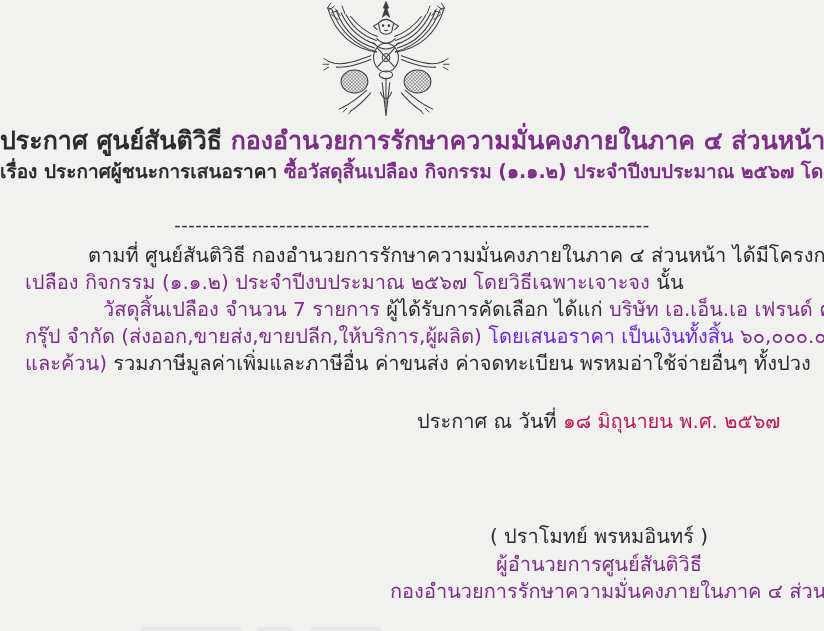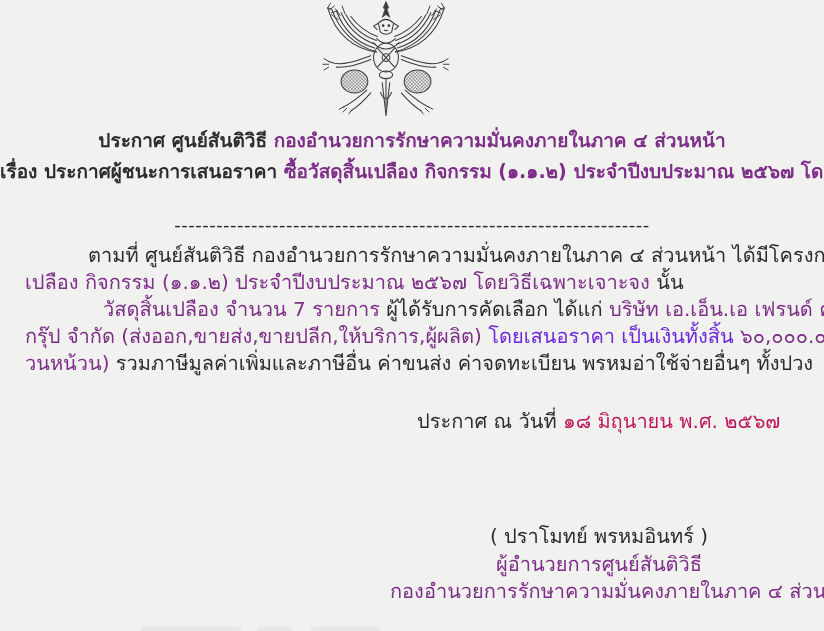--- a/index.html
+++ b/index.html
@@ -66,31 +66,31 @@
       <ellipse cx="90" cy="60" rx="13" ry="15"></ellipse>
       <path d="M81,50 L99,70 M99,50 L81,70"></path>
       <circle cx="90" cy="60" r="4"></circle>
       <ellipse cx="90" cy="78" rx="7" ry="4"></ellipse>
       <path d="M90,82 L90,112"></path>
       <path d="M86,86 Q90,120 90,121 Q90,120 94,86"></path>
       <path d="M84,96 q6,14 12,0"></path>
     </g>
   </svg>
 
-  <div class="line center bold" style="top:128px;font-size:19px;"><span style="color: rgb(46, 43, 46);">ประกาศ ศูนย์สันติวิธี </span><span style="color: rgb(125, 46, 135);">กองอำนวยการรักษาความมั่นคงภายในภาค ๔ ส่วนหน้า</span></div>
+  <div class="line center bold" style="top:128px;font-size:25px;"><span style="color: rgb(46, 43, 46);">ประกาศ ศูนย์สันติวิธี </span><span style="color: rgb(125, 46, 135);">กองอำนวยการรักษาความมั่นคงภายในภาค ๔ ส่วนหน้า</span></div>
   <div class="line center bold" style="top:159px;font-size:19px;"><span style="color: rgb(46, 43, 46);">เรื่อง ประกาศผู้ชนะการเสนอราคา </span><span style="color: rgb(125, 46, 135);">ซื้อวัสดุสิ้นเปลือง กิจกรรม (๑.๑.๒) ประจำปีงบประมาณ ๒๕๖๗ โดยวิธี</span></div>
 
   <div class="line center sep" style="top:212px;">--------------------------------------------------------------------</div>
 
   <div class="line" style="top:243px;left:88px;"><span style="color: rgb(46, 43, 46);">ตามที่ ศูนย์สันติวิธี กองอำนวยการรักษาความมั่นคงภายในภาค ๔ ส่วนหน้า ได้มีโครงการ </span></div>
   <div class="line" style="top:270px;left:25px;"><span style="color: rgb(125, 46, 135);">เปลือง กิจกรรม (๑.๑.๒) ประจำปีงบประมาณ ๒๕๖๗ โดยวิธีเฉพาะเจาะจง</span><span style="color: rgb(46, 43, 46);">  นั้น</span></div>
 
   <div class="line" style="top:297px;left:103px;"><span style="color: rgb(125, 46, 135);">วัสดุสิ้นเปลือง จำนวน 7 รายการ </span><span style="color: rgb(46, 43, 46);">ผู้ได้รับการคัดเลือก ได้แก่ </span><span style="color: rgb(125, 46, 135);">บริษัท เอ.เอ็น.เอ เฟรนด์ คอนแทรคเตอร์</span></div>
   <div class="line" style="top:324px;left:25px;"><span style="color: rgb(125, 46, 135);">กรุ๊ป จำกัด (ส่งออก,ขายส่ง,ขายปลีก,ให้บริการ,ผู้ผลิต) </span><span style="color: #6d28d9;">โดยเสนอราคา เป็นเงินทั้งสิ้น </span><span style="color: rgb(125, 46, 135);">๖๐,๐๐๐.๐๐</span></div>
-  <div class="line" style="top:351px;left:25px;"><span style="color: rgb(125, 46, 135);">วนหน้วน)</span><span style="color: rgb(46, 43, 46);"> รวมภาษีมูลค่าเพิ่มและภาษีอื่น ค่าขนส่ง ค่าจดทะเบียน พรหมอ่าใช้จ่ายอื่นๆ ทั้งปวง</span></div>
+  <div class="line" style="top:351px;left:25px;"><span style="color: rgb(125, 46, 135);">และค้วน)</span><span style="color: rgb(46, 43, 46);"> รวมภาษีมูลค่าเพิ่มและภาษีอื่น ค่าขนส่ง ค่าจดทะเบียน พรหมอ่าใช้จ่ายอื่นๆ ทั้งปวง</span></div>
 
   <div class="line" style="top:409px;left:417px;"><span style="color: rgb(46, 43, 46);">ประกาศ ณ วันที่  </span><span style="color: #be185d;">๑๘ มิถุนายน พ.ศ. ๒๕๖๗</span></div>
 
   <div class="sig-line" style="top:548px;"><span style="color: rgb(125, 46, 135);">ผู้อำนวยการศูนย์สันติวิธี</span></div>
   <div class="sig-line" style="top:520px;"><span style="color: rgb(46, 43, 46);">( ปราโมทย์  พรหมอินทร์ )</span></div>
   <div class="sig-line" style="top:575px;"><span style="color: rgb(125, 46, 135);">กองอำนวยการรักษาความมั่นคงภายในภาค ๔ ส่วนหน้า</span></div>
 
   <div class="edge-artifact" style="left:141px;width:100px;"></div>
   <div class="edge-artifact" style="left:257px;width:35px;"></div>
   <div class="edge-artifact" style="left:311px;width:70px;"></div>

